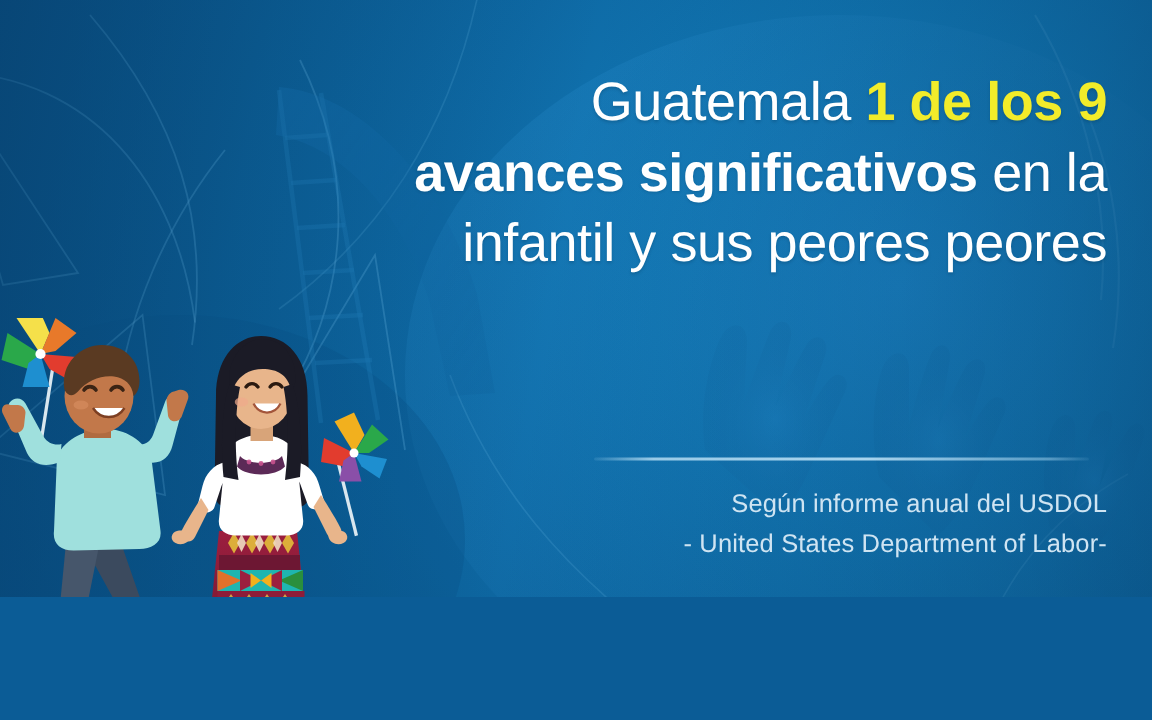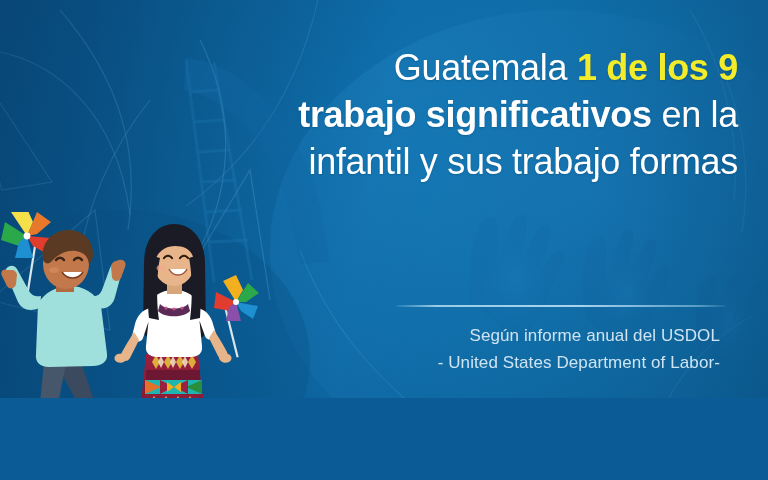--- a/index.html
+++ b/index.html
@@ -41,21 +41,21 @@
 
   
   .divider{
     position:absolute;left:396px;top:305px;width:330px;height:2px;
     background:linear-gradient(90deg, rgba(150,205,235,.12) 0%, rgba(178,219,242,.85) 12%, rgba(185,223,245,.9) 55%, rgba(160,210,238,.5) 92%, rgba(150,205,235,.08) 100%);
     border-radius:2px;
   }
 
   
   .credit{
-    position:absolute;left:312px;top:322px;width:408px;
+    position:absolute;left:330px;top:322px;width:408px;
     text-align:right;
     color:#cfe4f2;
     font-size:17px;line-height:27px;font-weight:400;
     letter-spacing:.1px;
   }
   .credit span{display:block;white-space:nowrap;}
 
   
   .illus{position:absolute;left:-6px;top:212px;width:280px;height:268px;}
 </style>
@@ -123,22 +123,22 @@
     <g stroke="#6fbde8" stroke-opacity=".16" stroke-width="1.4" fill="none">
       <path d="M718 60 C 742 110, 752 170, 742 232"></path>
       <path d="M690 10 C 726 70, 740 140, 734 200"></path>
     </g>
   </svg>
 
   <div class="bg-vign"></div>
 
   <div class="headline">
     <span class="hl-line"><span>Guatemala </span><span class="y">1 de los 9</span></span>
-    <span class="hl-line"><span class="b">trabajo significativos</span><span> en la</span></span>
-    <span class="hl-line">infantil y sus trabajo formas</span>
+    <span class="hl-line"><span class="b">avances significativos</span><span> en la</span></span>
+    <span class="hl-line">infantil y sus peores peores</span>
   </div>
 
   <div class="divider"></div>
 
   <div class="credit">
     <span>Según informe anual del USDOL</span>
     <span>- United States Department of Labor-</span>
   </div>
 
   <svg class="illus" viewBox="0 0 280 268" aria-hidden="true">

